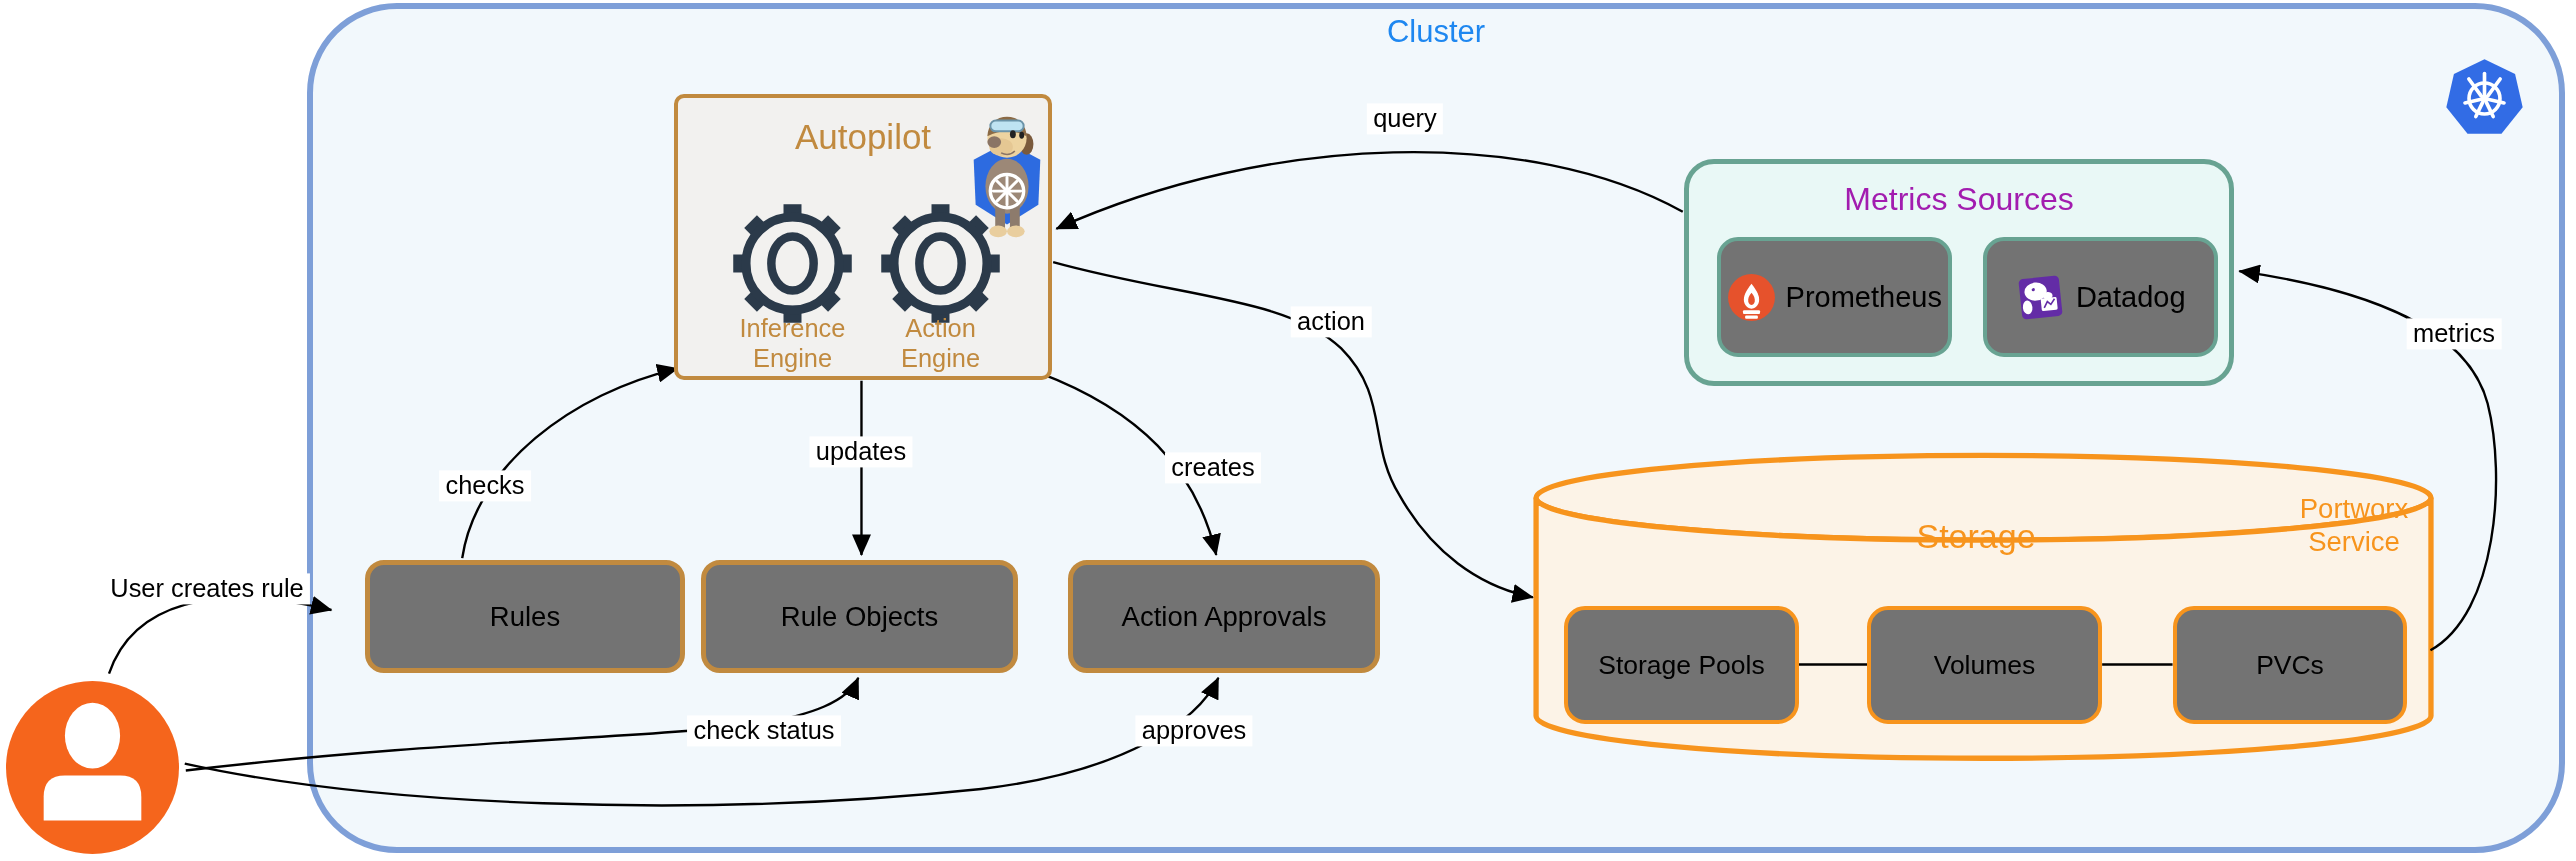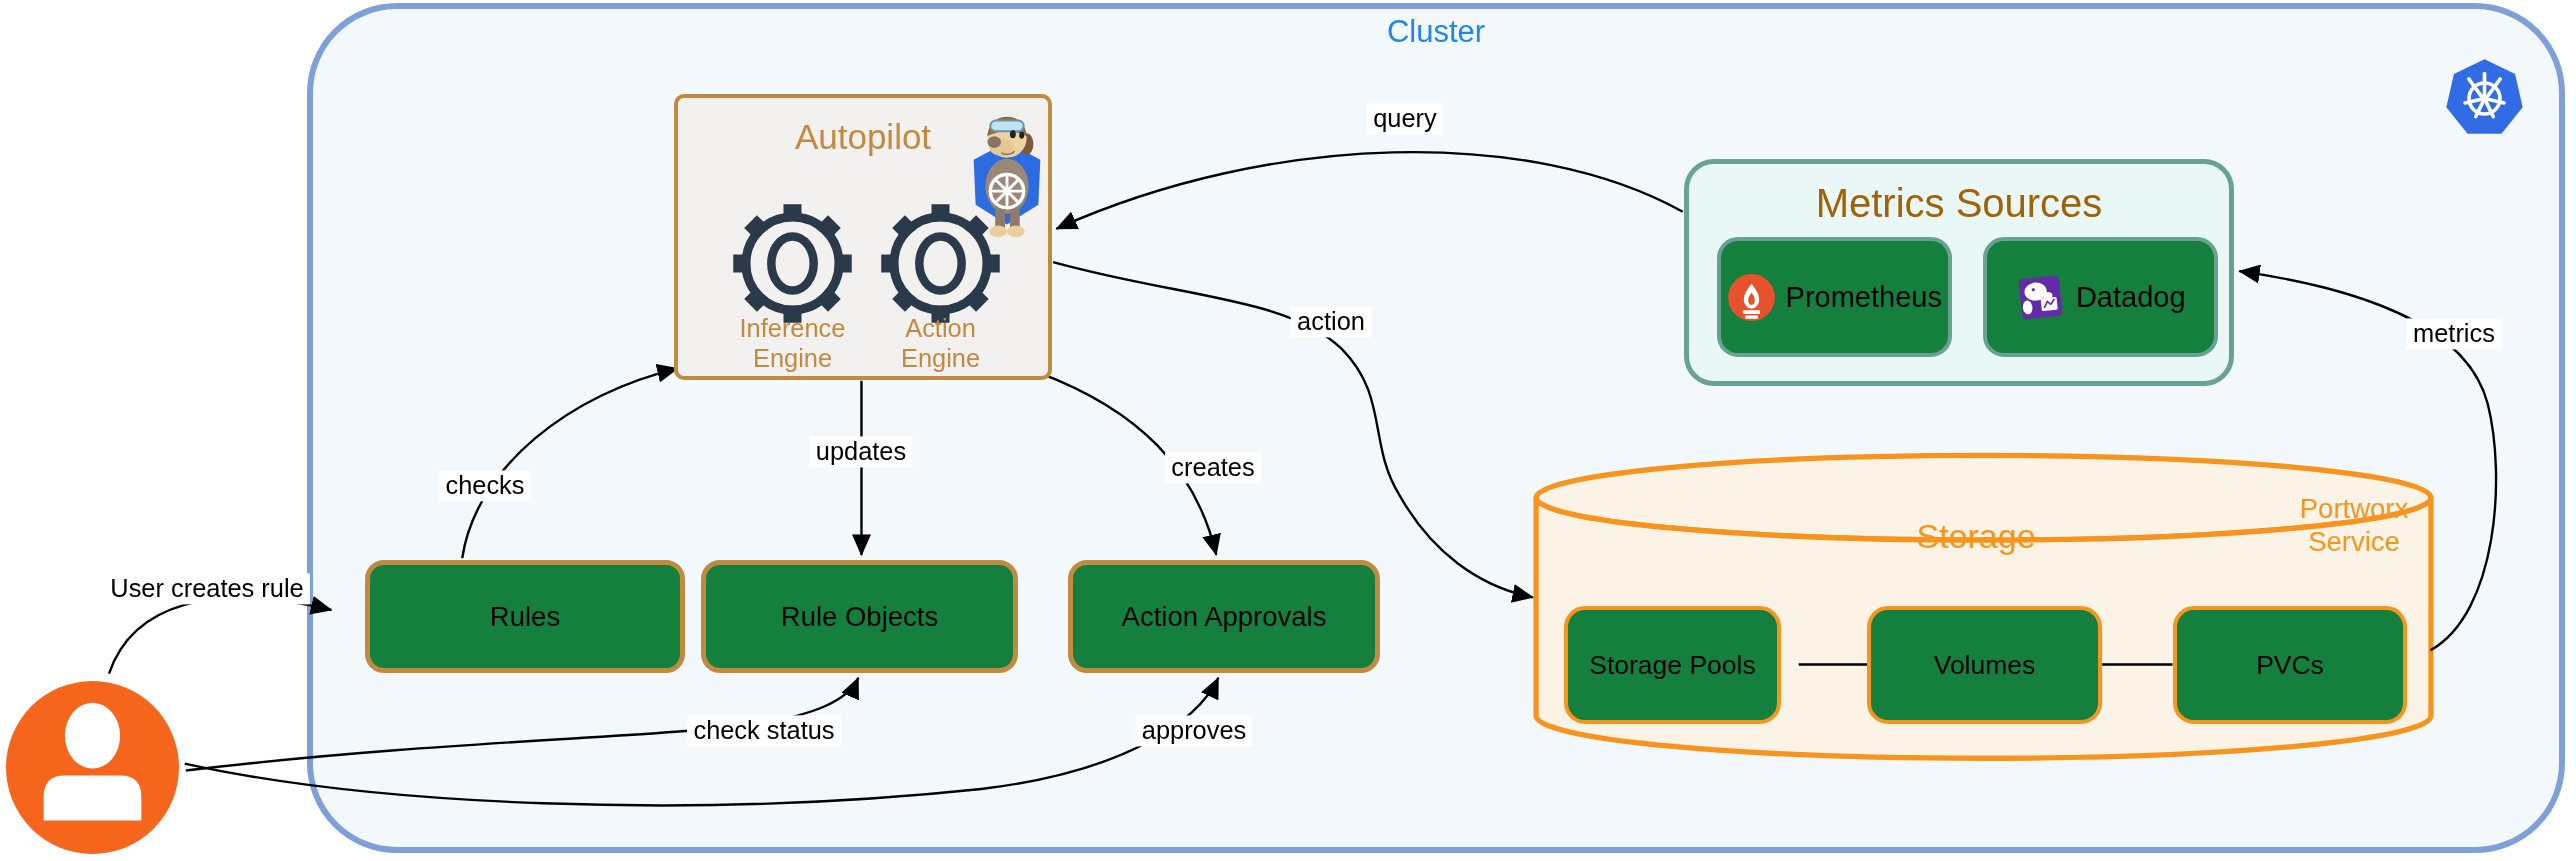--- a/index.html
+++ b/index.html
@@ -7,42 +7,42 @@
 
   
   .cluster{position:absolute;left:307px;top:3.2px;width:2258px;height:850px;
     border:6.9px solid #7E9FD8;border-radius:90px;background:#F2F8FC;box-sizing:border-box;}
   .cluster-title{position:absolute;left:307px;top:13.8px;width:2258px;text-align:center;
     font-size:31px;color:#1E87F0;}
 
   svg.layer{position:absolute;left:0;top:0;}
 
   
-  .node{position:absolute;box-sizing:border-box;background:#15803d;display:flex;
+  .node{position:absolute;box-sizing:border-box;background:#737373;display:flex;
     align-items:center;justify-content:center;font-size:27.5px;color:#000;text-align:center;}
   .crd{border:5.8px solid #C18A3F;border-radius:19px;}
   .storage-item{border:4.8px solid #F7941D;border-radius:21px;font-size:26.5px;}
   .metric-item{border:4.8px solid #68A392;border-radius:21px;font-size:29px;gap:9.5px;}
 
   
   .autopilot{position:absolute;left:674px;top:94px;width:378px;height:286px;box-sizing:border-box;
     background:#F2F1EF;border:4.8px solid #C18A3F;border-radius:10px;}
   .autopilot-title{position:absolute;left:0;top:19px;width:100%;text-align:center;
     font-size:35px;color:#C18A3F;}
   .engine-label{position:absolute;top:216px;width:159px;text-align:center;
     font-size:25.4px;line-height:1.18;color:#C18A3F;}
   .engine-label span{display:block;}
   .gear{position:absolute;width:127px;height:127px;}
   .mascot{position:absolute;left:280px;top:1.6px;width:98px;height:144px;}
 
   
   .metrics{position:absolute;left:1684px;top:159px;width:550px;height:227px;box-sizing:border-box;
     background:#E9F8F6;border:5.3px solid #68A392;border-radius:30px;}
   .metrics-title{position:absolute;left:0;top:17px;width:100%;text-align:center;
-    font-size:40px;color:#a16207;}
+    font-size:32px;color:#a21caf;}
 
   
   .storage-title{position:absolute;left:1817px;top:517px;width:318px;text-align:center;
     font-size:34px;color:#F7941D;}
   .portworx{position:absolute;left:2272px;top:492px;width:164px;text-align:center;
     font-size:27.5px;line-height:1.2;color:#F7941D;}
   .portworx span{display:block;}
 
   
   .elabel{position:absolute;transform:translate(-50%,-50%);background:#ffffff;
@@ -206,21 +206,21 @@
     </svg>
     <span>Datadog</span>
   </div>
 
   <div class="storage-title">Storage</div>
   <div class="portworx">
     <span>Portworx</span>
     <span>Service</span>
   </div>
 
-  <div class="node storage-item" style="left:1564px;top:606px;width:217px;height:118px;">
+  <div class="node storage-item" style="left:1564px;top:606px;width:235px;height:118px;">
     <span>Storage Pools</span>
   </div>
   <div class="node storage-item" style="left:1867px;top:606px;width:235px;height:118px;">
     <span>Volumes</span>
   </div>
   <div class="node storage-item" style="left:2173px;top:606px;width:234px;height:118px;">
     <span>PVCs</span>
   </div>
 
   <div class="node crd" style="left:337px;top:560px;width:320px;height:113px;margin-left:28px;">

